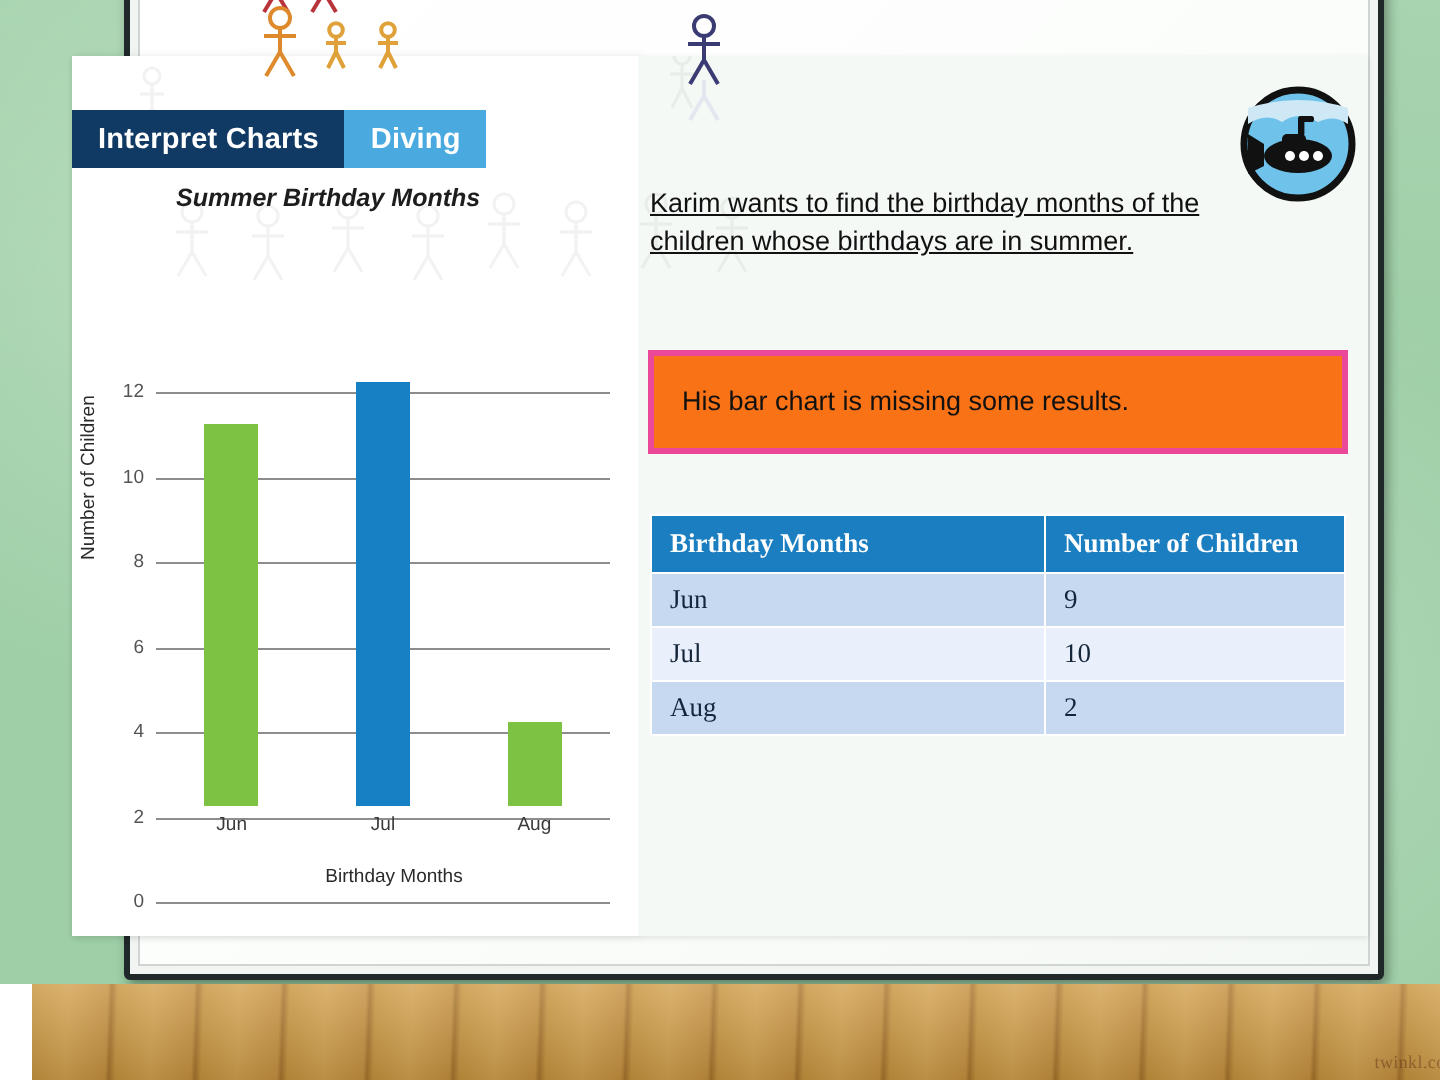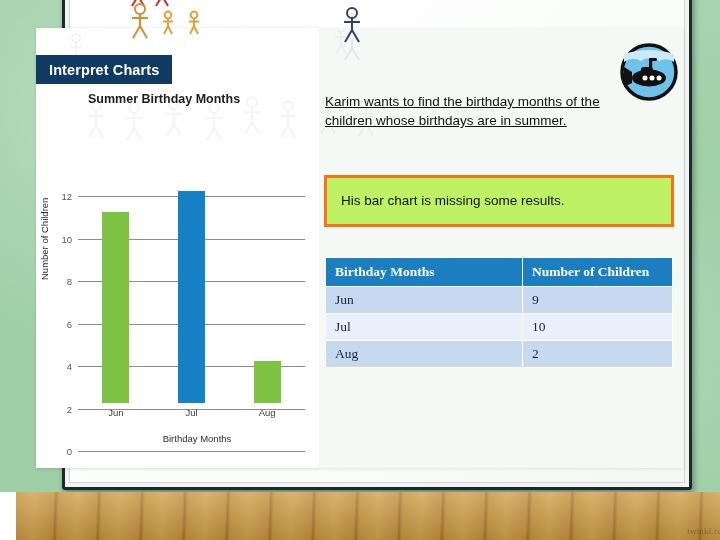--- a/index.html
+++ b/index.html
@@ -163,20 +163,21 @@
   
   .chart-title{
     position:absolute;
     left: 88px; top: 92px;
     width: 210px;
     font-size: 12.5px;
     font-weight: bold;
     color:#1d1d1d;
     line-height: 15px;
     z-index:5;
+    font-style:italic;
   }
   .chart-wrap{
     position:absolute;
     left: 45px; top: 140px;
     width: 275px; height: 310px;
     z-index:4;
   }
   .ylabel{
     position:absolute;
     left: -6px; top: 140px;
@@ -238,22 +239,22 @@
     line-height: 19px;
     color:#111111;
     z-index:5;
     text-decoration:underline;
   }
   .callout{
     position:absolute;
     left: 324px; top: 175px;
     width: 350px;
     box-sizing: border-box;
-    background:#bef264;
-    border: 3px solid #f97316;
+    background:#f97316;
+    border: 3px solid #ec4899;
     padding: 13px 12px 14px 14px;
     font-size: 13.5px;
     line-height: 19px;
     color:#111111;
     z-index:5;
   }
 
   
   .tbl{
     position:absolute;
@@ -436,20 +437,23 @@
       <line x1="0" y1="-6" x2="0" y2="2"></line>
       <line x1="0" y1="2" x2="-7" y2="14"></line>
         <line x1="0" y1="2" x2="7" y2="14"></line>
     </g>
   </svg>
 
   <div class="tabs">
     <div class="tab active">
       <span>Interpret Charts</span>
     </div>
+    <div class="tab inactive">
+      <span>Diving</span>
+    </div>
   </div>
 
   <svg class="sub-badge" viewBox="0 0 60 60">
     <circle cx="30" cy="30" r="27" fill="#6fc3ea" stroke="#111111" stroke-width="3.5"></circle>
     <path d="M5 20 Q14 14 22 19 Q30 13 40 19 Q48 15 55 20 L55 12 Q30 4 5 12 Z" fill="#cfe8f6"></path>
     <g fill="#111111">
       <rect x="30" y="17" width="3.2" height="9" rx="1"></rect>
       <rect x="30" y="16" width="8" height="3" rx="1.3"></rect>
       <rect x="22" y="25" width="12" height="7" rx="2.5"></rect>
       <ellipse cx="30" cy="36" rx="17" ry="8.5"></ellipse>

